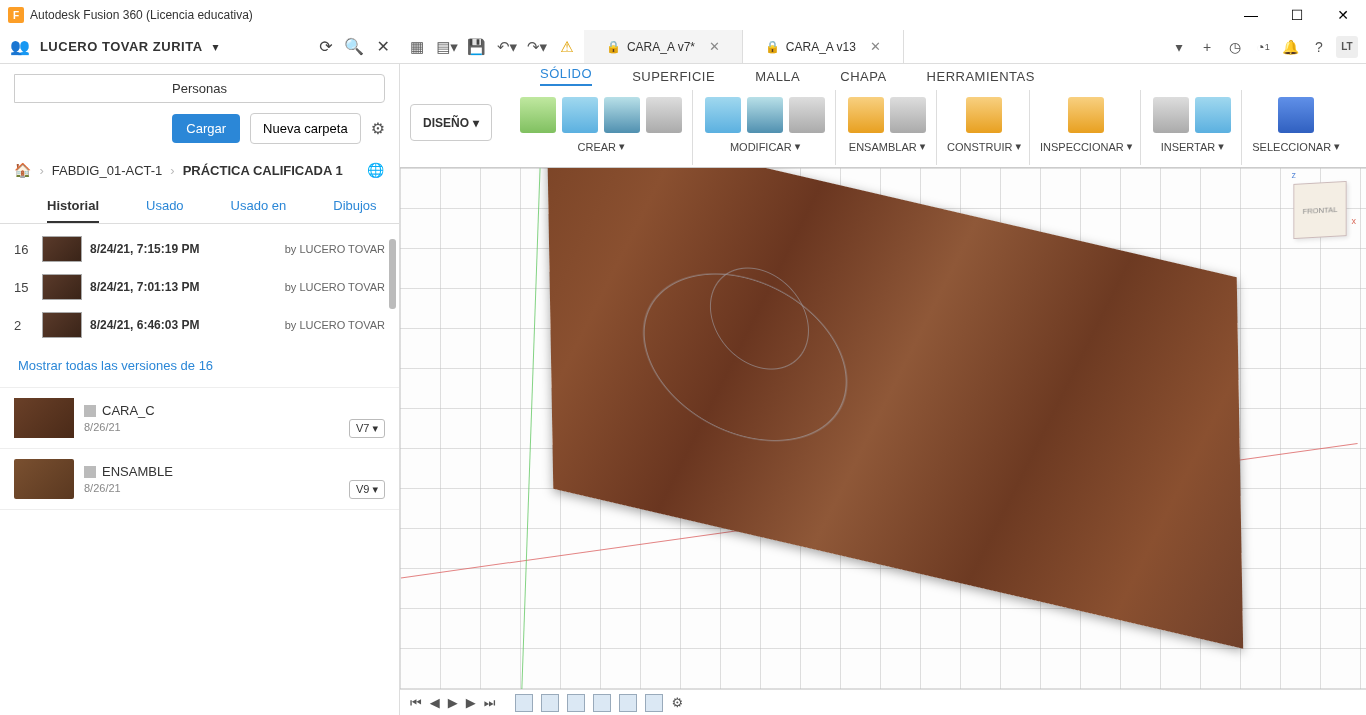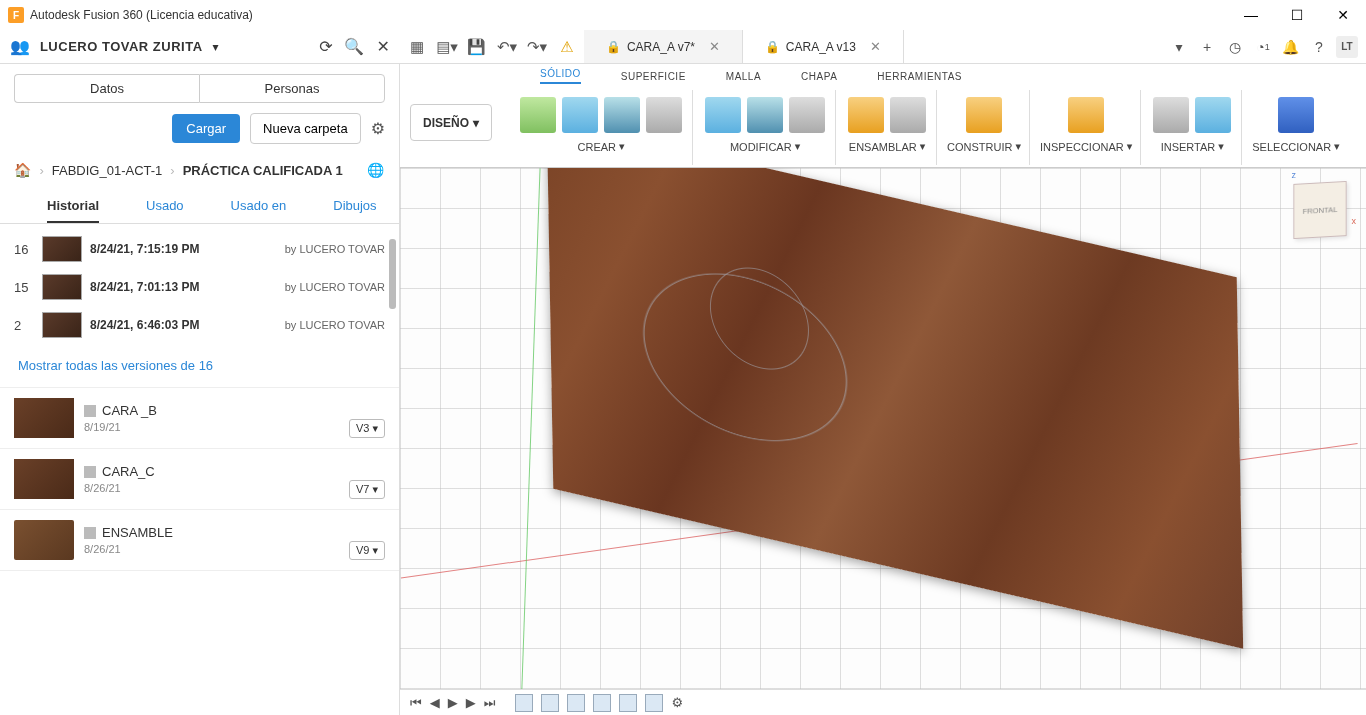--- a/index.html
+++ b/index.html
@@ -57,21 +57,21 @@
 .file-list { border-top: 1px solid #eee; }
 .frow { display: flex; align-items: center; gap: 10px; padding: 10px 14px; border-bottom: 1px solid #eee; }
 .fthumb { width: 60px; height: 40px; background: linear-gradient(135deg, #6a4028, #4a2a18); }
 .fthumb.ens { background: linear-gradient(135deg, #7a5030, #5a3820); border-radius: 2px; }
 .finfo { flex: 1; }
 .fname { font-size: 13px; display: flex; align-items: center; gap: 6px; }
 .fcube { width: 12px; height: 12px; background: #bbb; display: inline-block; }
 .fdate { font-size: 11px; color: #888; margin-top: 3px; }
 .vbadge { border: 1px solid #bbb; border-radius: 3px; padding: 2px 6px; font-size: 11px; cursor: pointer; align-self: flex-end; margin-top: 18px; }
 .content { flex: 1; display: flex; flex-direction: column; background: #fff; position: relative; }
-.ribbon-tabs { display: flex; height: 24px; padding-left: 140px; gap: 40px; font-size: 10px; align-items: center; }
+.ribbon-tabs { display: flex; height: 24px; padding-left: 140px; gap: 40px; font-size: 13px; align-items: center; }
 .rtab { cursor: pointer; color: #444; letter-spacing: 0.5px; }
 .rtab.active { color: #2b87d7; border-bottom: 2px solid #2b87d7; padding-bottom: 3px; }
 .ribbon { display: flex; height: 80px; border-bottom: 1px solid #ccc; padding: 2px 10px; gap: 2px; align-items: stretch; }
 .workspace { border: 1px solid #ccc; border-radius: 4px; padding: 10px 12px; display: flex; align-items: center; font-size: 12px; font-weight: 600; gap: 4px; height: 37px; margin-top: 14px; margin-right: 16px; cursor: pointer; }
 .rgroup { display: flex; flex-direction: column; align-items: center; padding: 0 8px; border-right: 1px solid #ddd; }
 .rgroup:last-child { border-right: none; }
 .ricons { display: flex; gap: 6px; padding: 4px 2px; height: 50px; align-items: center; }
 .ricon { width: 36px; height: 36px; border-radius: 3px; background: linear-gradient(#a0d8ef, #5bb0e0); cursor: pointer; }
 .ricon.seg1 { background: linear-gradient(#c0e8a0, #80c060); }
 .ricon.orange { background: linear-gradient(#f8d080, #e8a020); }
@@ -153,21 +153,20 @@
     <div class="rtb">🔔</div>
     <div class="rtb">?</div>
     <div class="badge-user">LT</div>
   </div>
 </div>
 
 <div class="main-row">
   <div class="sidebar">
     <div class="sidebar-scroll-ind"></div>
     <div class="seg-row">
-      <div class="seg first">Datos</div>
       <div class="seg second">Personas</div>
     </div>
     <div class="cargar-row">
       <button class="cargar-btn">Cargar</button>
       <button class="nvc-btn">Nueva carpeta</button>
       <span class="gear">⚙</span>
     </div>
     <div class="breadcrumb">
       <span class="bc-home">🏠</span>
       <span class="bc-sep">›</span>
@@ -203,31 +202,20 @@
         <div class="vnum">2</div>
         <div class="vthumb"></div>
         <div class="vinfo">
             <div class="vdate">8/24/21, 6:46:03 PM</div>
           </div>
         <div class="vby">by LUCERO TOVAR</div>
       </div>
     </div>
     <div class="show-all">Mostrar todas las versiones de 16</div>
     <div class="file-list">
-      <div class="frow">
-        <div class="fthumb"></div>
-        <div class="finfo">
-            <div class="fname">
-              <span class="fcube"></span>
-              <span>CARA _B</span>
-            </div>
-            <div class="fdate">8/19/21</div>
-          </div>
-        <div class="vbadge">V3 ▾</div>
-      </div>
       <div class="frow">
         <div class="fthumb"></div>
         <div class="finfo">
             <div class="fname">
               <span class="fcube"></span>
               <span>CARA_C</span>
             </div>
             <div class="fdate">8/26/21</div>
           </div>
         <div class="vbadge">V7 ▾</div>

